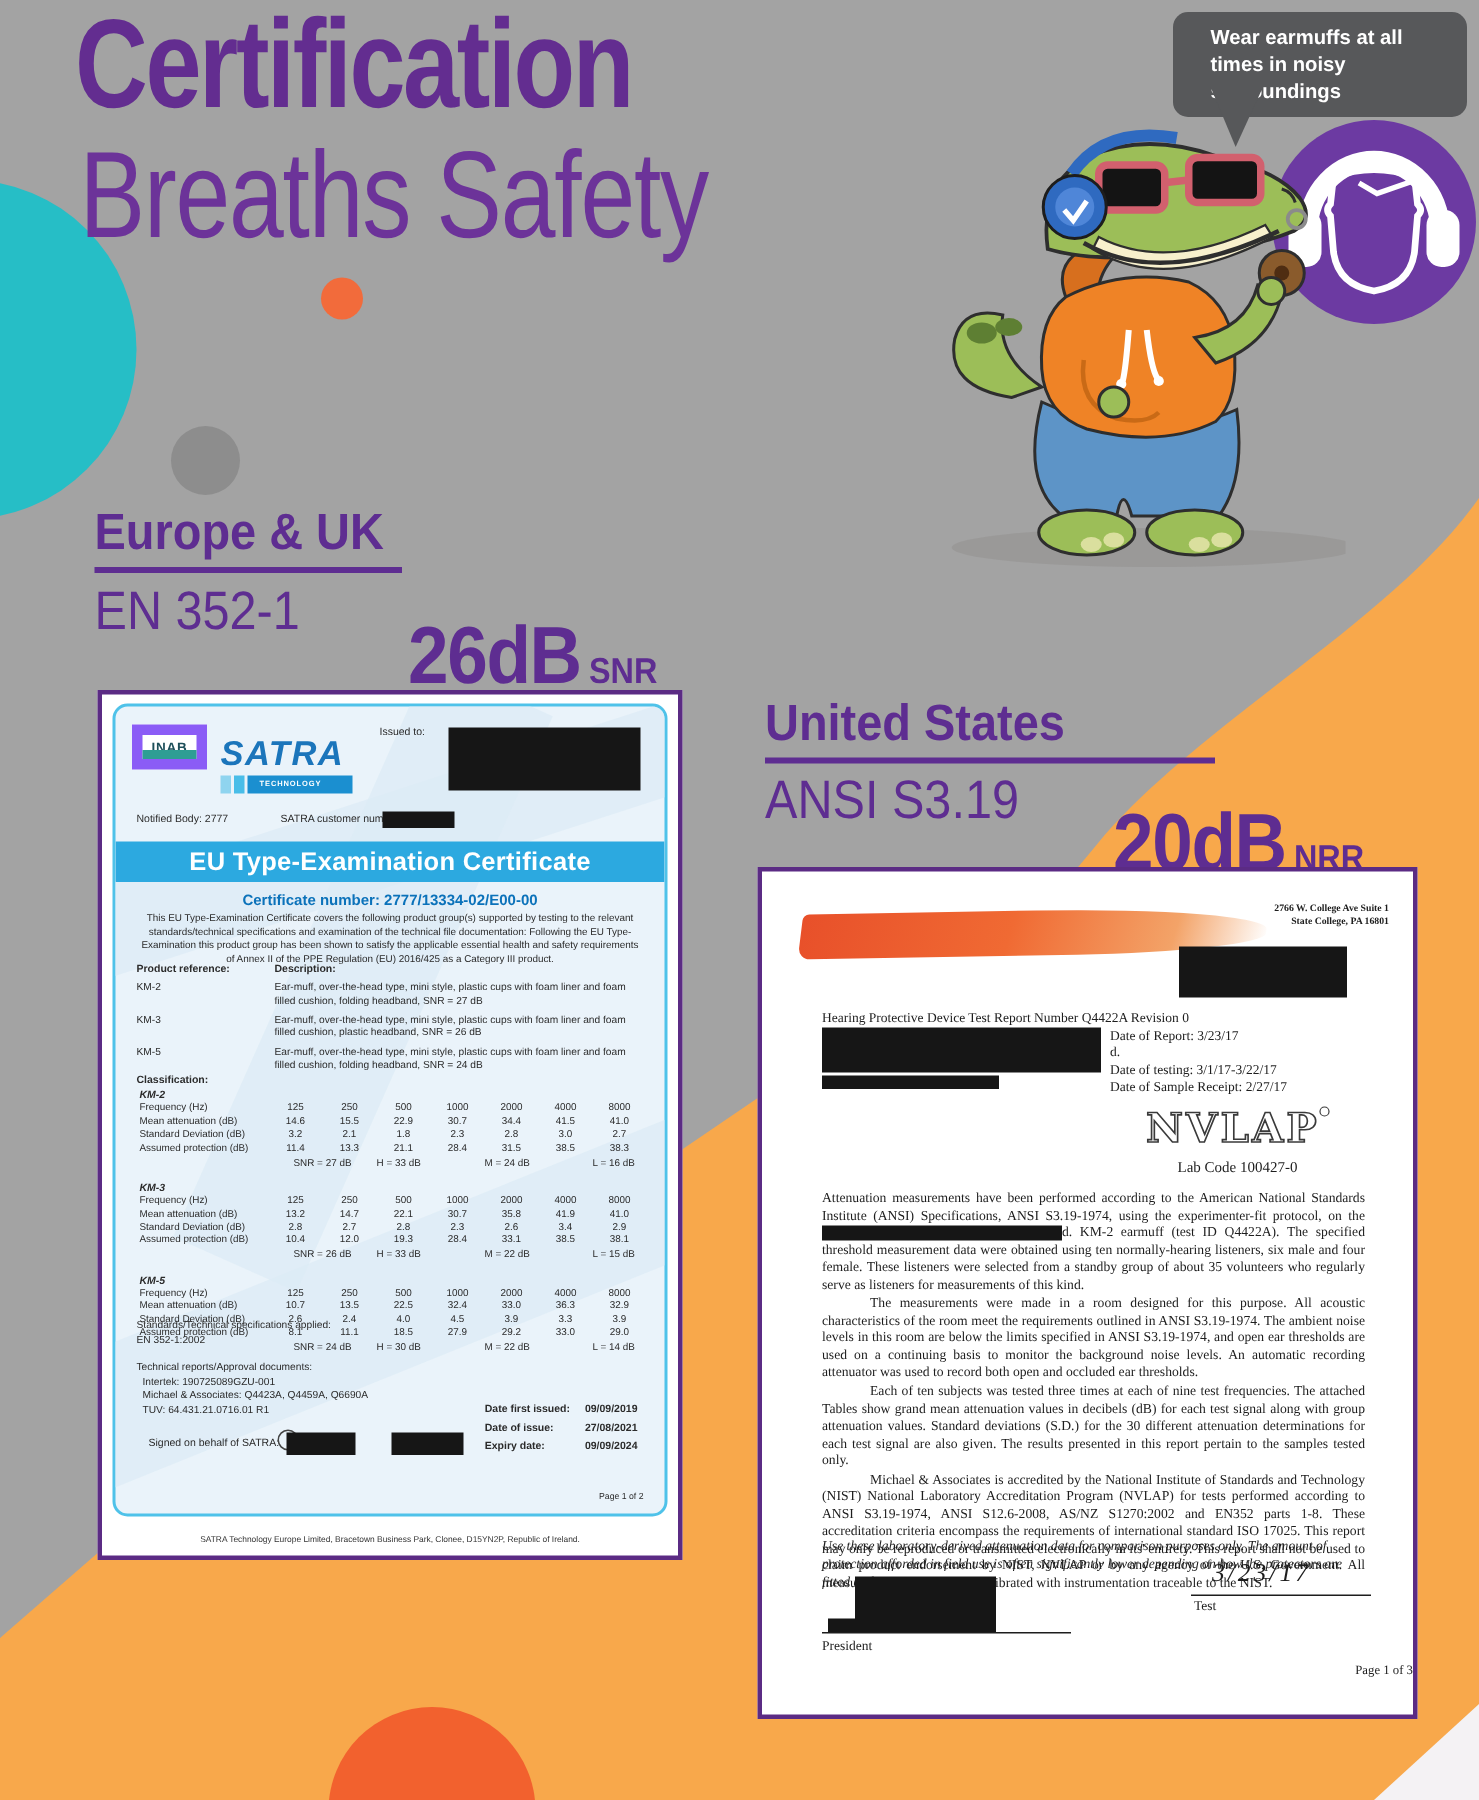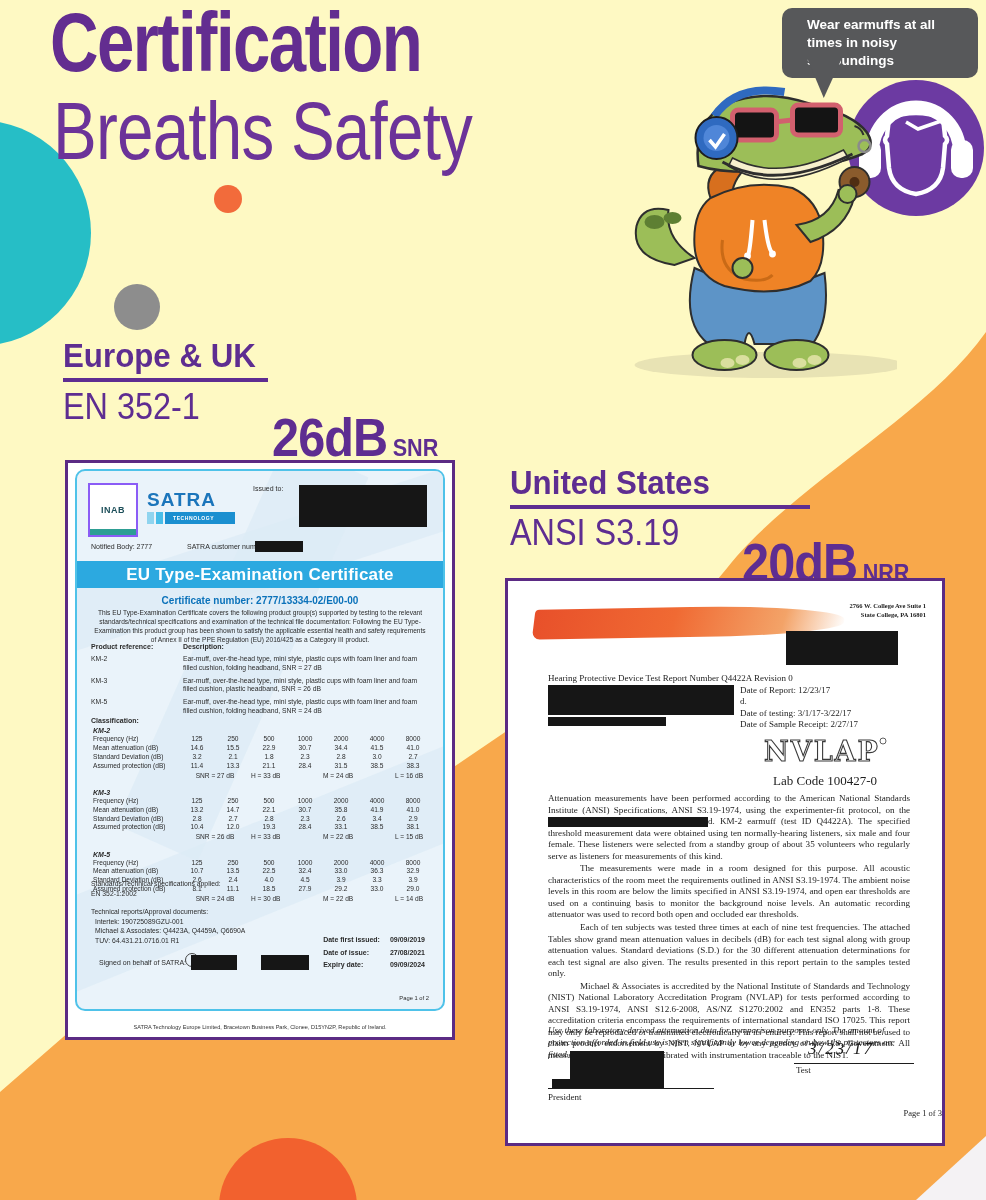--- a/index.html
+++ b/index.html
@@ -1,19 +1,19 @@
 <!DOCTYPE html>
 <html><head>
 <meta charset="utf-8">
 <style>
   html,body { margin:0; padding:0; background:#d8d6d8; }
   * { box-sizing:border-box; }
   #stage {
     position:relative; width:986px; height:1200px; margin:0 auto;
-    background:#fef9c3; overflow:hidden;
+    background:#a3a3a3; overflow:hidden;
     font-family:"Liberation Sans", sans-serif;
   }
   svg { display:block; }
   .abs { position:absolute; }
 
   
   .title-bold {
     left:50px; top:-6px; font-size:84px; font-weight:800; color:#632D90;
     letter-spacing:-2px; transform:scaleX(.8); transform-origin:left top; white-space:nowrap;
   }
@@ -51,27 +51,27 @@
 
   
   .eu-doc { left:65px; top:460px; width:390px; height:580px; }
   .eu-inner {
     position:absolute; left:7px; top:6px; right:7px; bottom:26px;
     background:#EAF3FA; border:2px solid #4FC2E9; border-radius:10px; overflow:hidden;
   }
   .wm { position:absolute; background:#DCEBF5; opacity:.75; }
   .eu-content { position:absolute; inset:0; padding:8px 11px; font-size:7px; color:#2b2b2b; }
   .inab {
-    position:absolute; left:11px; top:12px; width:50px; height:54px; background:#fff;
-    border:2px solid #8b5cf6; display:flex; align-items:center; justify-content:center;
+    position:absolute; left:11px; top:12px; width:50px; height:30px; background:#fff;
+    border:7px solid #8b5cf6; display:flex; align-items:center; justify-content:center;
     font-weight:700; color:#1d4f5a; font-size:9px; letter-spacing:.5px;
   }
   .inab::after { content:""; position:absolute; left:0; right:0; bottom:0; height:6px; background:#2E9E94; }
   .satra-logo { position:absolute; left:70px; top:18px; }
-  .satra-word { font-size:19px; font-weight:800; color:#1B75BB; letter-spacing:1px; }
+  .satra-word { font-size:23px; font-weight:800; color:#1B75BB; letter-spacing:1px;font-style:italic; }
   .satra-tech { display:flex; margin-top:1px; height:12px; }
   .satra-bar1 { width:7px; background:#8FD4EF; }
   .satra-bar2 { width:7px; background:#49BDE8; margin-left:2px; }
   .satra-tech-box {
     background:#1B8FD0; color:#fff; font-size:5px; font-weight:700; letter-spacing:.6px;
     padding:3px 8px 0 8px; margin-left:2px; width:70px;
   }
   .issued-label { position:absolute; left:176px; top:14px; font-size:7px; }
   .eu-block-issued { position:absolute; left:222px; top:14px; width:128px; height:42px; }
   .notified { position:absolute; left:14px; top:72px; font-size:7px; }
@@ -120,21 +120,21 @@
     transform:skewX(-8deg) rotate(-1deg); border-radius:4px 50% 40% 8px;
   }
   .us-company { position:absolute; left:32px; top:22px; font-size:22px; color:#38384F; letter-spacing:.5px; white-space:nowrap; }
   .us-addr { position:absolute; right:16px; top:20px; text-align:right; font-size:6.5px; font-weight:700; line-height:1.4; }
   .us-block-hdr { position:absolute; right:44px; top:50px; width:112px; height:34px; }
   .us-report-title { position:absolute; left:40px; top:92px; font-size:9px; }
   .us-block-info { position:absolute; left:40px; top:104px; width:186px; height:30px; }
   .us-block-info2 { position:absolute; left:40px; top:136px; width:118px; height:9px; }
   .us-dates { position:absolute; left:232px; top:104px; font-size:9px; line-height:1.25; }
   .nvlap-wrap { position:absolute; right:52px; top:152px; text-align:center; }
-  .nvlap-code { font-size:13px; margin-top:4px; }
+  .nvlap-code { font-size:10px; margin-top:4px; }
   .us-body { position:absolute; left:40px; right:32px; top:212px; font-size:9.1px; line-height:1.27; text-align:justify; }
   .us-body p { margin:0 0 1px 0; }
   .us-body p.ind { text-indent:32px; }
   .us-disclaimer { position:absolute; left:40px; right:32px; top:444px; font-style:italic; font-size:9.1px; line-height:1.3; }
   .us-sig-block { position:absolute; left:62px; top:470px; width:94px; height:32px; }
   .us-sig-strip { position:absolute; left:44px; top:498px; width:112px; height:9px; }
   .us-sig-line { position:absolute; left:40px; top:507px; width:166px; border-top:1px solid #1d1d1d; }
   .us-president { position:absolute; left:40px; top:511px; font-size:9px; }
   .us-date-script { position:absolute; left:300px; top:458px; font-size:17px; font-style:italic; letter-spacing:2px; }
   .us-date-line { position:absolute; left:286px; top:482px; width:120px; border-top:1px solid #1d1d1d; }
@@ -457,21 +457,21 @@
     <div class="us-brush"></div>
     <div class="us-addr">
       <div>2766 W. College Ave Suite 1</div>
       <div>State College, PA 16801</div>
     </div>
     <div class="redact us-block-hdr"></div>
     <div class="us-report-title">Hearing Protective Device Test Report Number Q4422A Revision 0</div>
     <div class="redact us-block-info"></div>
     <div class="redact us-block-info2"></div>
     <div class="us-dates">
-      <div>Date of Report: 12/23/17</div>
+      <div>Date of Report: 3/23/17</div>
       <div>d.</div>
       <div>Date of testing: 3/1/17-3/22/17</div>
       <div>Date of Sample Receipt: 2/27/17</div>
     </div>
     <div class="nvlap-wrap">
       <svg width="130" height="36" viewBox="0 0 130 36">
         <text x="4" y="28" font-family="DejaVu Serif, serif" font-size="27" font-weight="bold" letter-spacing="2" fill="none" stroke="#3a3a3a" stroke-width="1.1">NVLAP</text>
         <circle cx="123" cy="8" r="3" fill="none" stroke="#3a3a3a" stroke-width="0.8"></circle>
       </svg>
       <div class="nvlap-code">Lab Code 100427-0</div>

